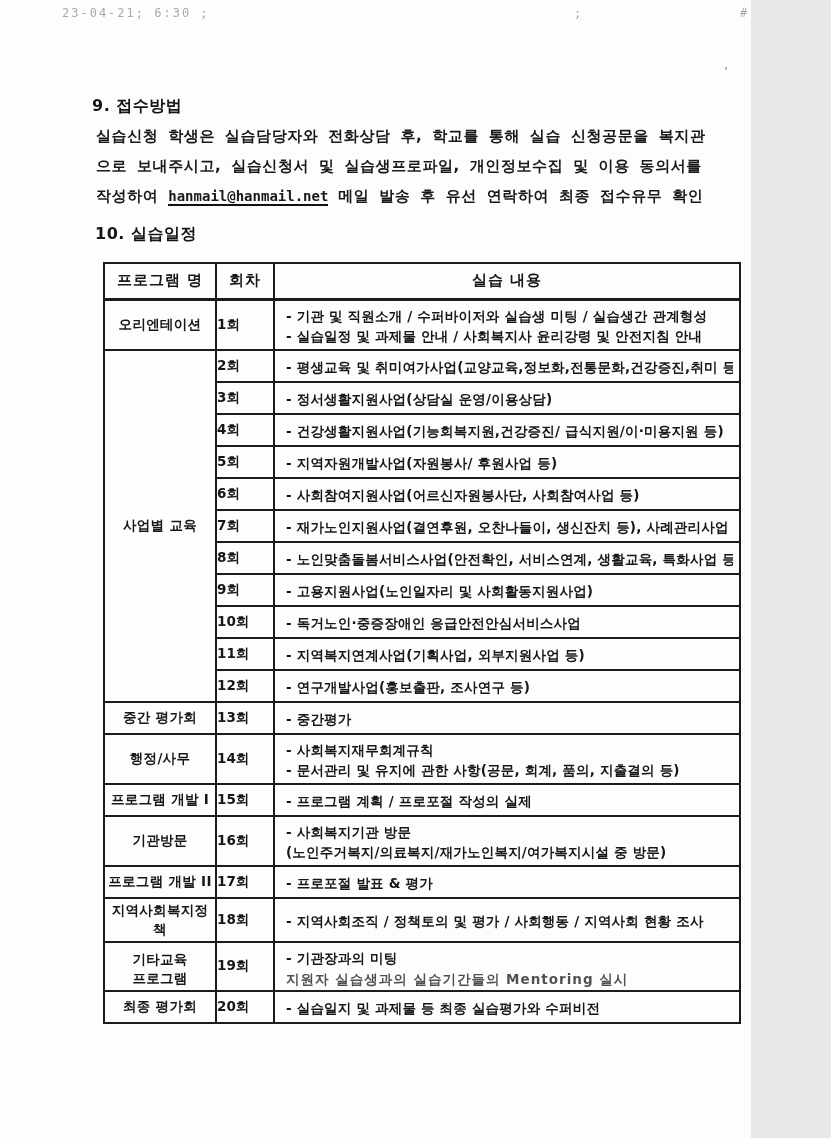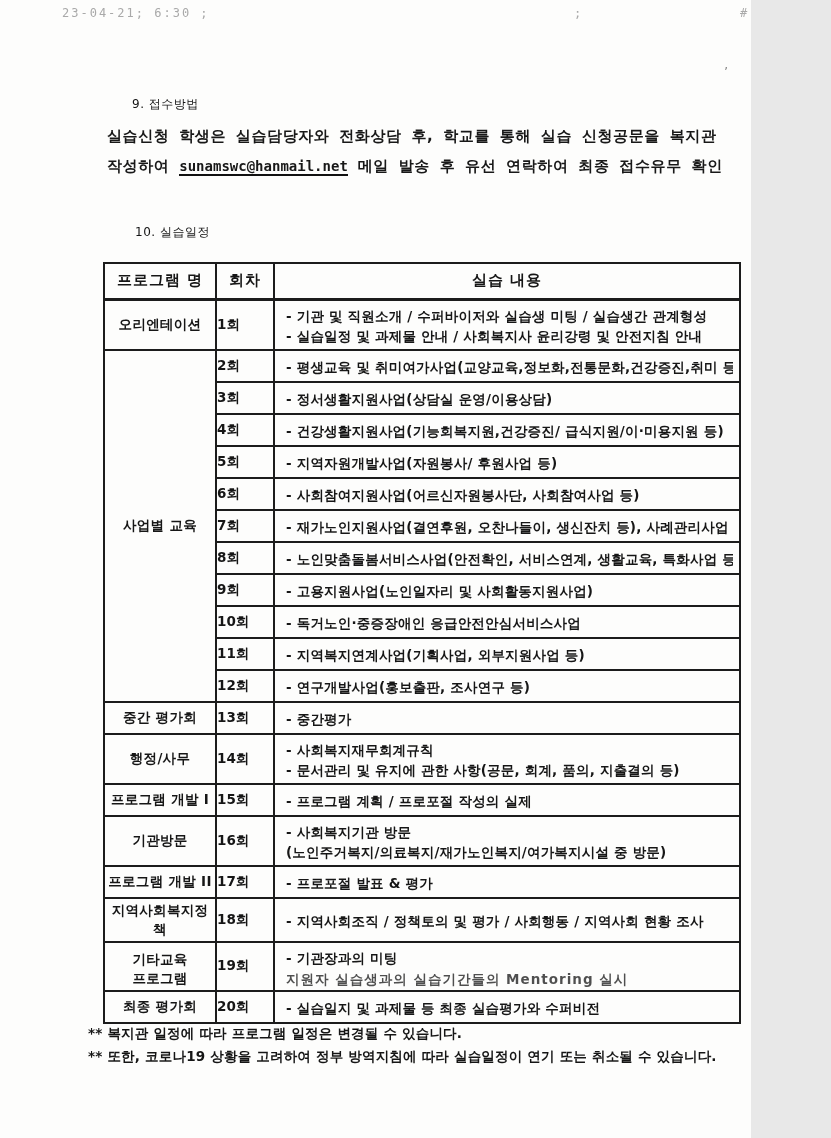--- a/index.html
+++ b/index.html
@@ -22,32 +22,31 @@
     color: #a9a9a9;
     letter-spacing: 2px;
   }
   .fax-left  { position: absolute; left: 62px;  top: 0; }
   .fax-mid   { position: absolute; left: 574px; top: 0; }
   .fax-right { position: absolute; left: 740px; top: 0; letter-spacing: 6px; }
   .speck { position: absolute; left: 724px; top: 64px; color: #8a8a8a; font-size: 13px; }
 
   .section-title {
     position: absolute;
-    font-size: 12px;
-    font-weight: normal;
+    font-size: 16px;
+    font-weight: bold;
     letter-spacing: 0.5px;
     color: #141414;
-    margin-left: 40px;
   }
   #sec9-title  { left: 92px; top: 96px; }
   #sec10-title { left: 95px; top: 224px; }
 
   .para {
     position: absolute;
-    left: 107px; top: 121px;
+    left: 96px; top: 121px;
     width: 625px;
   }
   .para-line {
     font-size: 15px;
     font-weight: bold;
     line-height: 30px;
     white-space: nowrap;
     letter-spacing: 0.6px;
     word-spacing: 4px;
     color: #181818;
@@ -140,21 +139,22 @@
     <span class="fax-left">23-04-21;  6:30   ;</span>
     <span class="fax-mid">;</span>
     <span class="fax-right"># 3/ 9</span>
   </div>
   <span class="speck">’</span>
 
   <div id="sec9-title" class="section-title">9. 접수방법</div>
 
   <div class="para">
     <div class="para-line">실습신청 학생은 실습담당자와 전화상담 후, 학교를 통해 실습 신청공문을 복지관</div>
-    <div class="para-line"><span>작성하여 </span><span class="email">sunamswc@hanmail.net</span><span> 메일 발송 후 유선 연락하여 최종 접수유무 확인</span></div>
+    <div class="para-line">으로 보내주시고, 실습신청서 및 실습생프로파일, 개인정보수집 및 이용 동의서를</div>
+    <div class="para-line"><span>작성하여 </span><span class="email">hanmail@hanmail.net</span><span> 메일 발송 후 유선 연락하여 최종 접수유무 확인</span></div>
   </div>
 
   <div id="sec10-title" class="section-title">10. 실습일정</div>
 
   <table class="sched">
     <colgroup>
       <col class="c-program">
         <col class="c-session">
         <col>
     </colgroup>
@@ -303,18 +303,14 @@
         <tr class="single">
           <td class="program" rowspan="1">최종 평가회</td>
           <td class="session">20회</td>
           <td class="content">
             <div class="cline">- 실습일지 및 과제물 등 최종 실습평가와 수퍼비전</div>
           </td>
         </tr>
       </tbody>
   </table>
 
-  <div class="footnotes">
-    <div class="footnote">** 복지관 일정에 따라 프로그램 일정은 변경될 수 있습니다.</div>
-    <div class="footnote">** 또한, 코로나19 상황을 고려하여 정부 방역지침에 따라 실습일정이 연기 또는 취소될 수 있습니다.</div>
-  </div>
 
 </div>
 
 </body></html>

